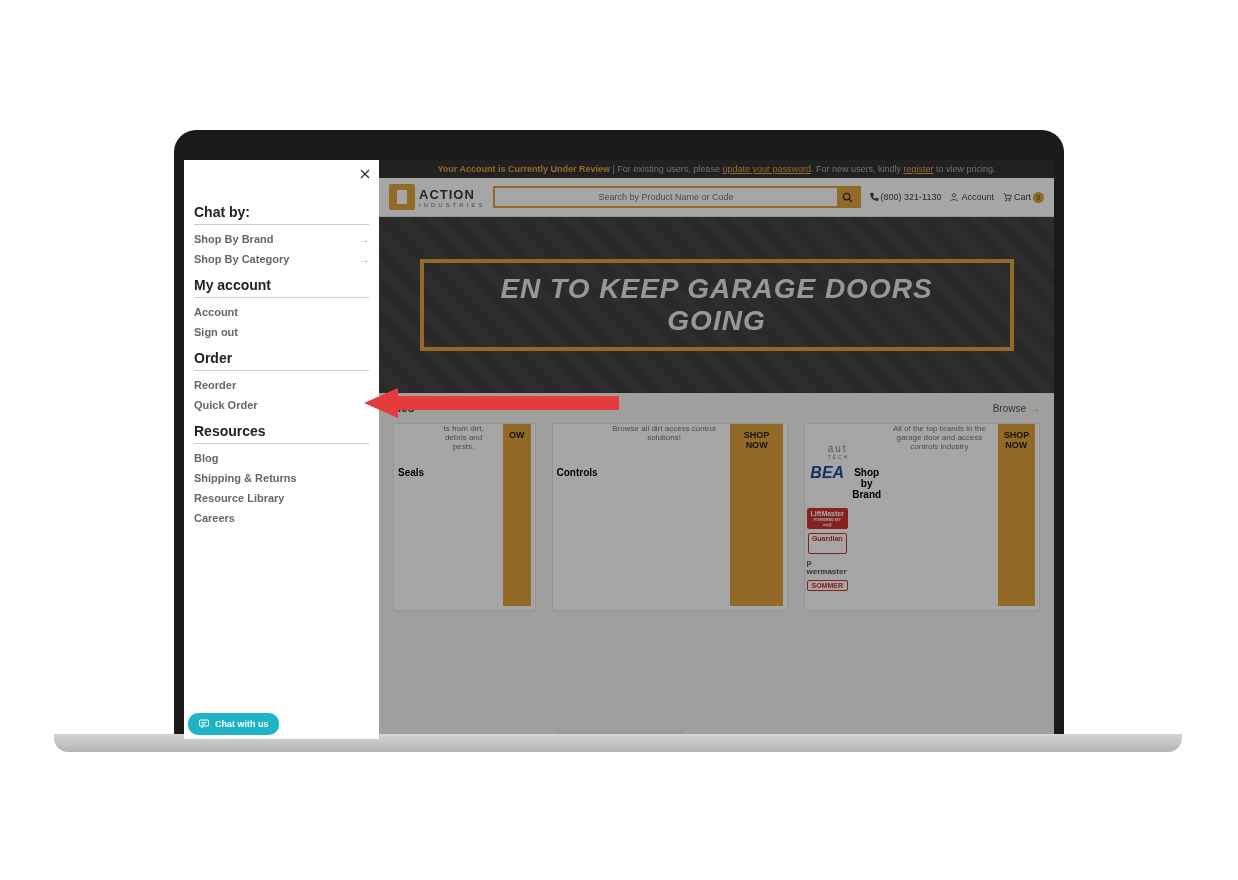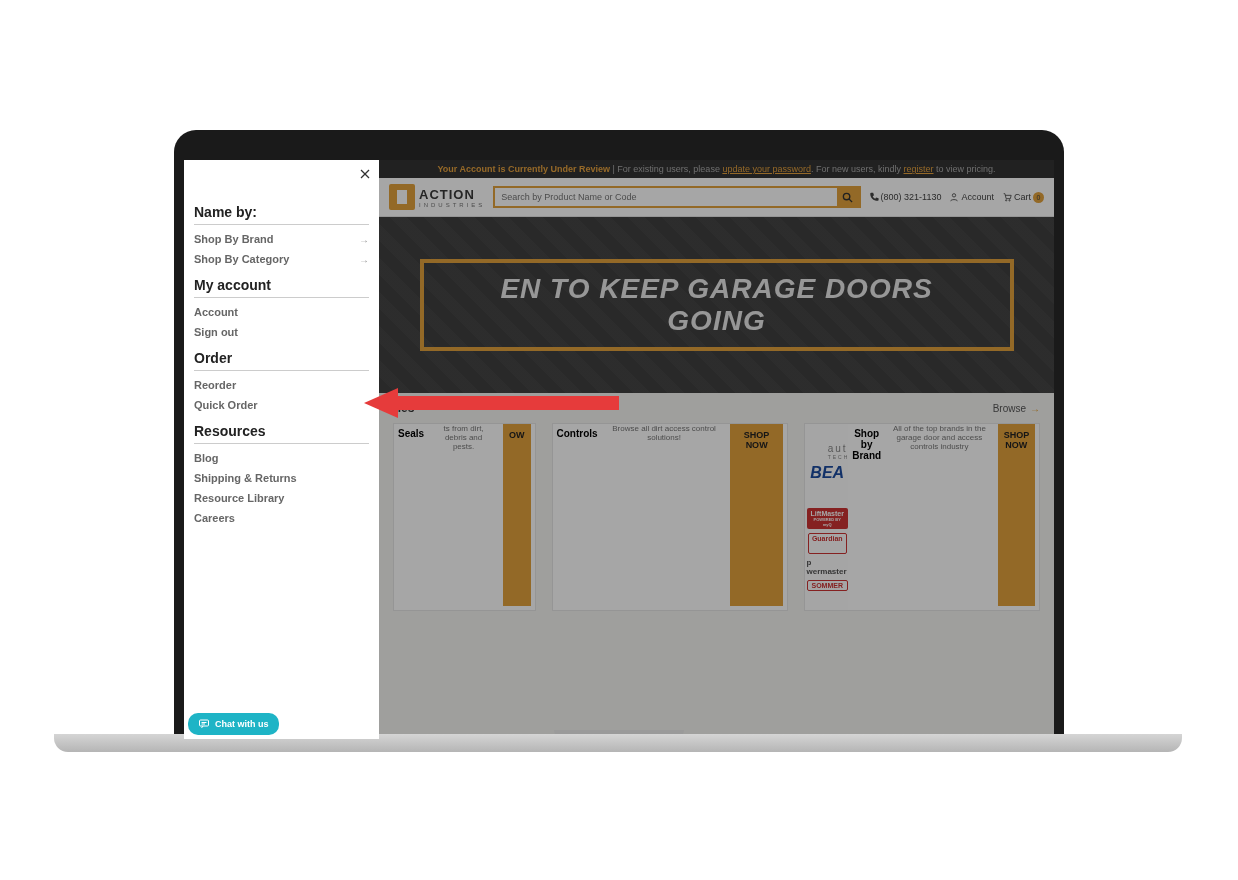--- a/index.html
+++ b/index.html
@@ -157,20 +157,21 @@
   display: flex;
   border: 2px solid #e2a13c;
   height: 22px;
 }
 .search-wrap input {
   flex: 1;
   border: none;
   padding: 0 6px;
   font-size: 9px;
   outline: none;
+  text-align: center;
 }
 .search-btn {
   width: 22px;
   background: #e2a13c;
   display: flex;
   align-items: center;
   justify-content: center;
 }
 .header-links { display: flex; gap: 8px; align-items: center; font-size: 9px; color: #444; }
 .header-link { display: flex; align-items: center; gap: 2px; }
@@ -215,21 +216,21 @@
 }
 .card-img {
   height: 186px;
   display: flex;
   align-items: center;
   justify-content: center;
   background: #fdfdfd;
   position: relative;
   overflow: hidden;
 }
-.card-title { text-align: center; font-size: 10px; font-weight: 700; padding: 4px 4px 2px; }
+.card-title { text-align: center; font-size: 10px; font-weight: 700; padding: 4px 4px 2px; margin-top: 39px; }
 .card-sub { text-align: center; font-size: 8px; color: #777; padding: 0 6px 6px; }
 .card-btn {
   background: #e2a13c;
   color: #222;
   font-size: 9px;
   font-weight: 700;
   padding: 6px;
   text-align: center;
   margin: 0 4px 4px;
 }
@@ -441,21 +442,21 @@
 
     <div class="sidebar">
       <div class="close-btn">
         <svg width="12" height="12" viewBox="0 0 24 24" stroke="#333" stroke-width="2.5">
             <line x1="4" y1="4" x2="20" y2="20"></line>
             <line x1="20" y1="4" x2="4" y2="20"></line>
           </svg>
       </div>
 
       <div style="height:28px"></div>
-      <div class="sidebar-section-title">Name by:</div>
+      <div class="sidebar-section-title">Chat by:</div>
       <hr>
       <div class="sidebar-item">
         <span>Shop By Brand</span>
         <span class="arrow-icon">→</span>
       </div>
       <div class="sidebar-item">
         <span>Shop By Category</span>
         <span class="arrow-icon">→</span>
       </div>
 

